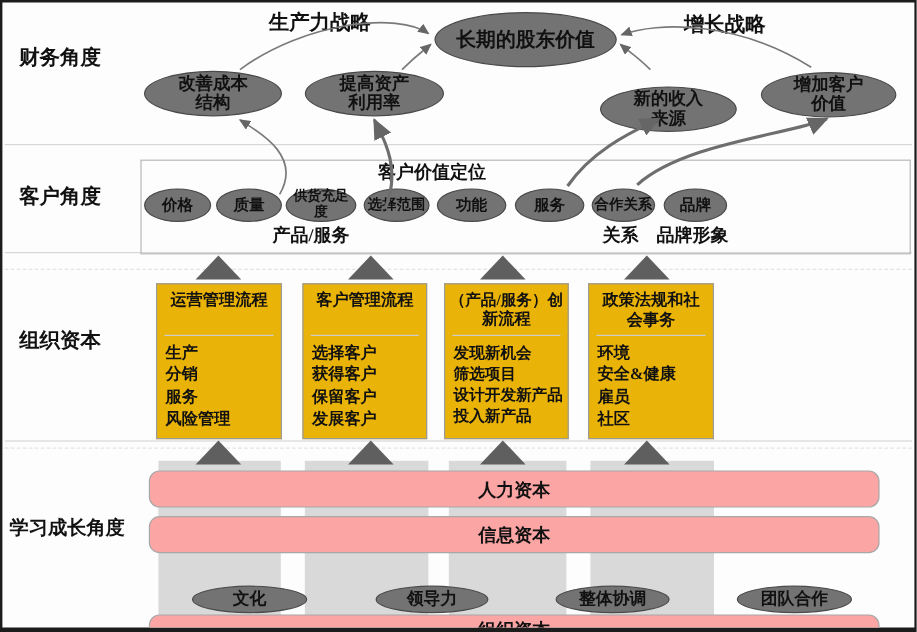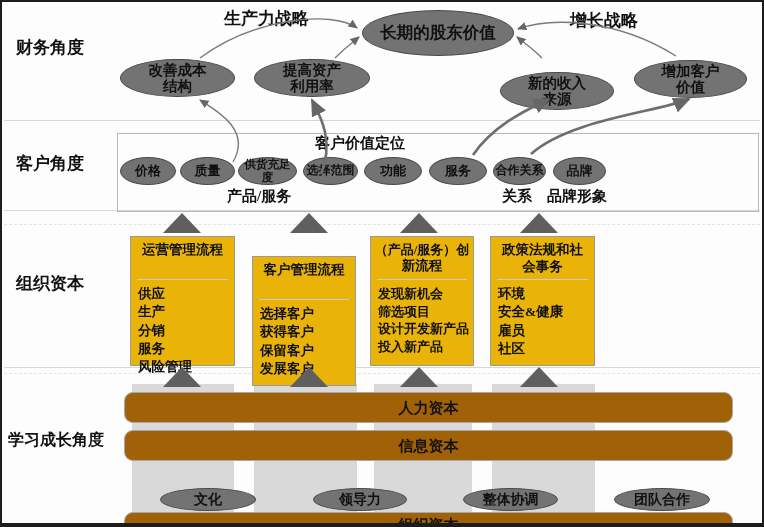--- a/index.html
+++ b/index.html
@@ -19,21 +19,21 @@
   .coval{font-size:13px;z-index:3;}
   .custbox{position:absolute;border:1px solid #b8b8b8;background:transparent;z-index:1;}
   .tri{position:absolute;width:0;height:0;border-left:19px solid transparent;
        border-right:19px solid transparent;border-bottom:20px solid #5f5f5f;z-index:4;}
   .pbox{position:absolute;background:#eab308;border:1px solid #9a9a9a;z-index:3;box-sizing:border-box;}
   .box-title{min-height:37px;text-align:center;font-weight:bold;font-size:13.5px;
              line-height:1.25;padding-top:5px;}
   .box-sep{border-bottom:1px solid #ccc;margin:0 6px 2px 6px;}
   .box-items{padding:3px 4px 0 7px;font-weight:bold;font-size:13.5px;line-height:1.36;}
   .strip{position:absolute;background:#d9d9d9;z-index:1;}
-  .bar{position:absolute;left:122px;width:609px;background:#a16207;border:1px solid #a8a8a8;
+  .bar{position:absolute;left:122px;width:609px;background:#fca5a5;border:1px solid #a8a8a8;
        border-radius:9px;z-index:2;box-sizing:border-box;text-align:center;
        font-weight:bold;font-size:15px;}
   .bar-text{padding-top:6px;}
   .org-oval{height:23px;font-size:14px;border-width:1.5px;}
   #arrows{position:absolute;left:0;top:0;z-index:5;pointer-events:none;}
   .title-line{white-space:nowrap;}
 </style>
 </head>
 <body>
 
@@ -110,28 +110,27 @@
   <div class="tri" style="left:398px;top:211px;"></div>
   <div class="tri" style="left:518px;top:211px;"></div>
 
   <div class="pbox" style="left:128px;top:234px;width:105px;height:130px;">
     <div class="box-title">
       <div class="title-line">运营管理流程</div>
       <div class="title-line"></div>
     </div>
     <div class="box-sep"></div>
     <div class="box-items">
-      <div>供应</div>
       <div>生产</div>
       <div>分销</div>
       <div>服务</div>
       <div>风险管理</div>
     </div>
   </div>
-  <div class="pbox" style="left:250px;top:234px;width:104px;height:130px;margin-top:20px;">
+  <div class="pbox" style="left:250px;top:234px;width:104px;height:130px;">
     <div class="box-title">
       <div class="title-line">客户管理流程</div>
       <div class="title-line"></div>
     </div>
     <div class="box-sep"></div>
     <div class="box-items">
       <div>选择客户</div>
       <div>获得客户</div>
       <div>保留客户</div>
       <div>发展客户</div>

